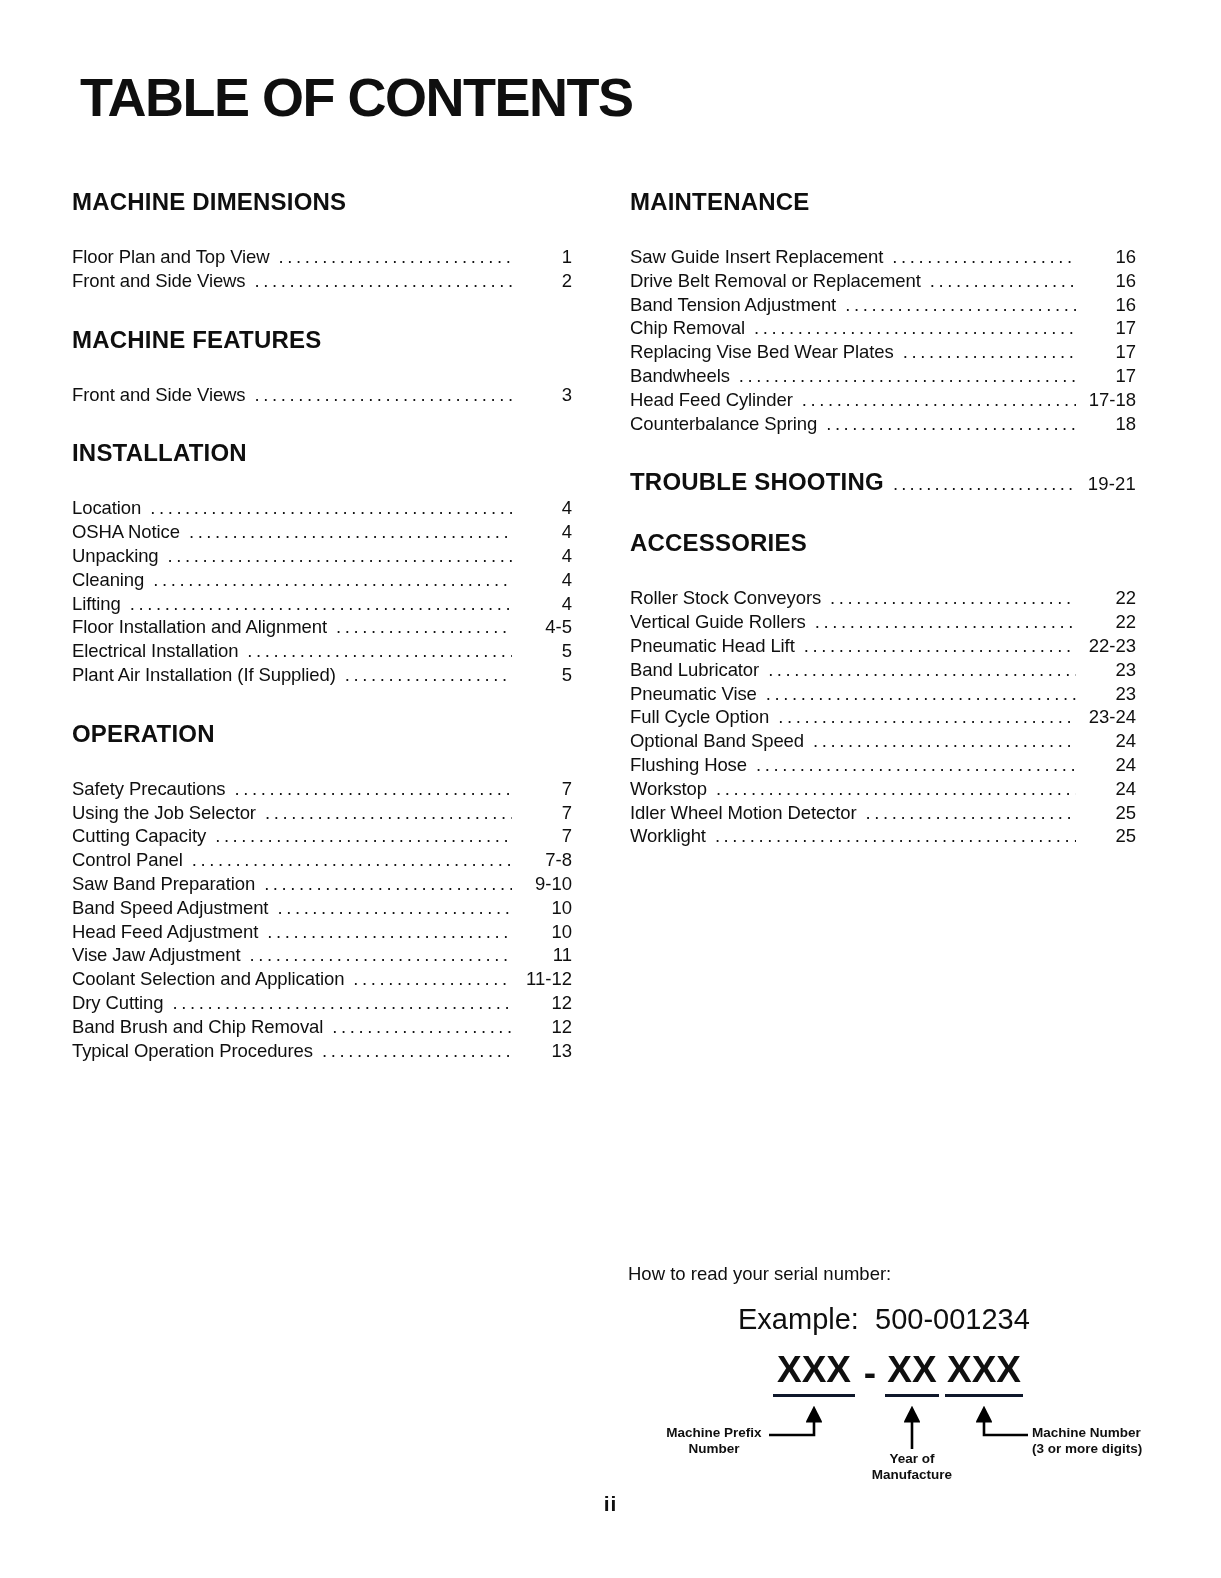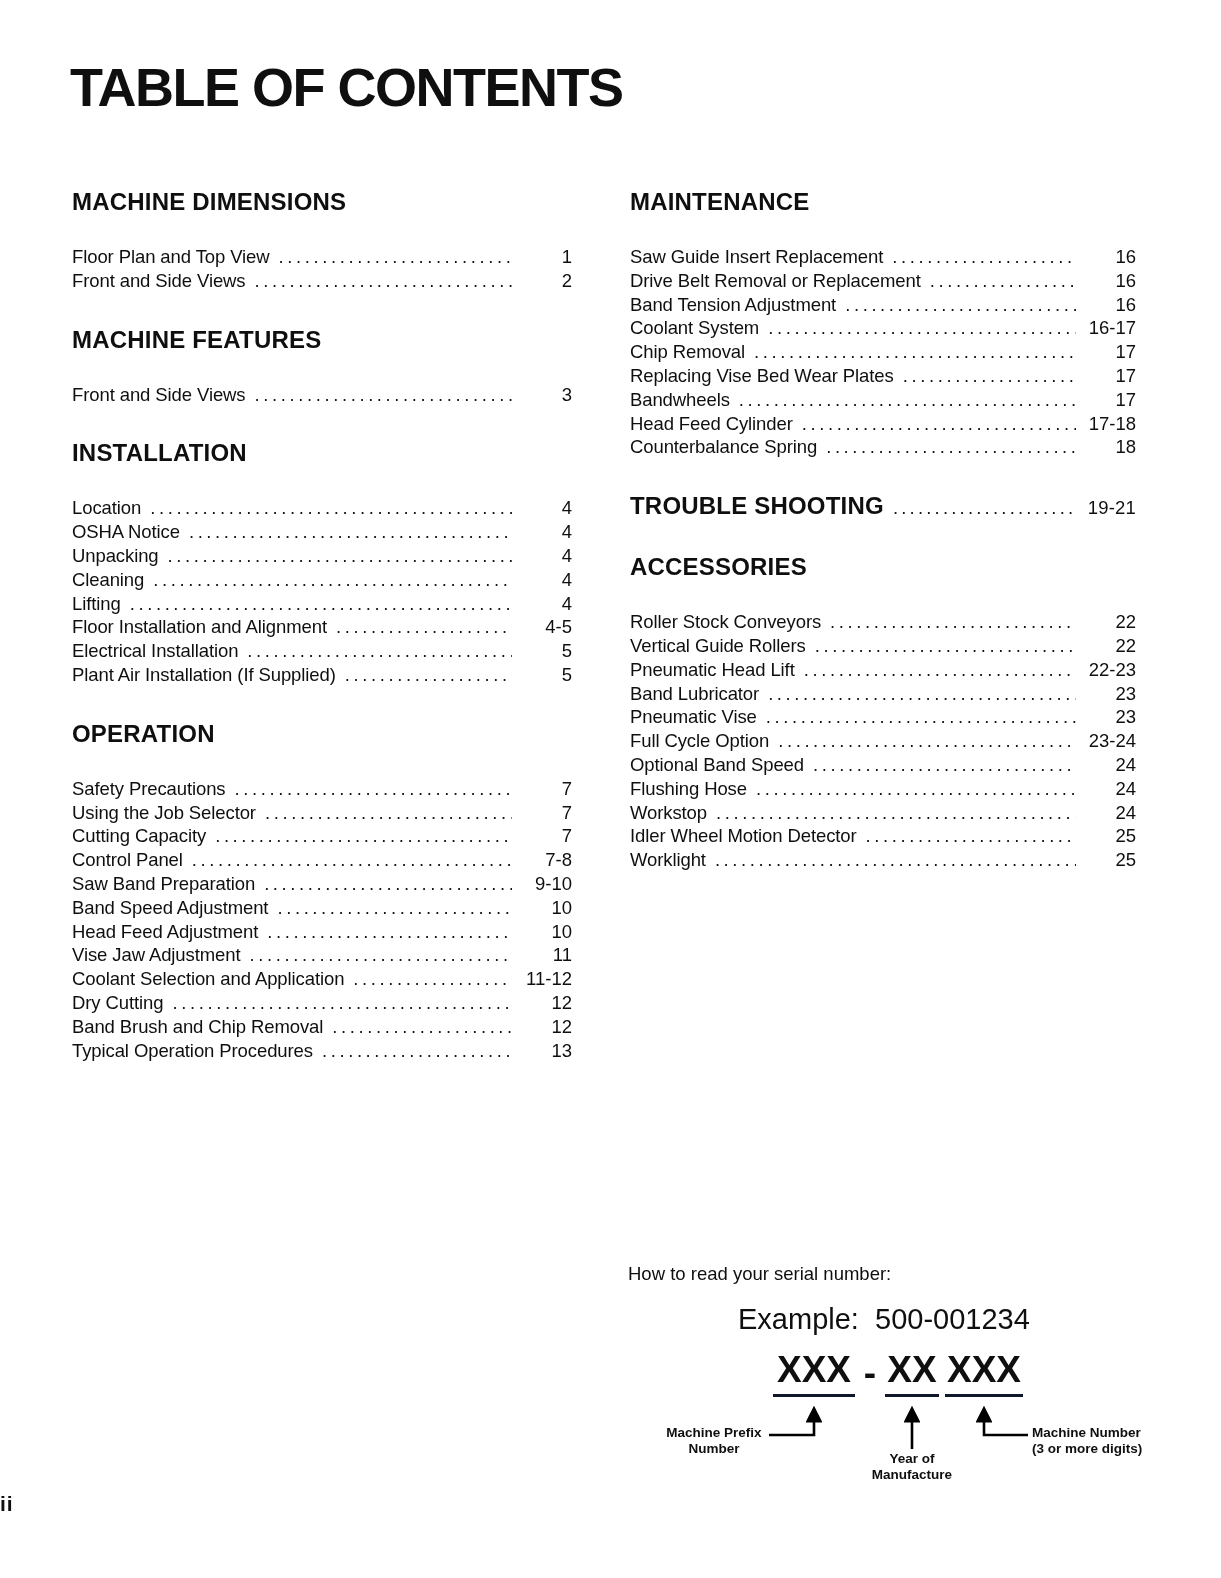--- a/index.html
+++ b/index.html
@@ -11,21 +11,21 @@
     overflow: hidden;
     position: relative;
   }
   .page-title {
     position: absolute;
     left: 70px; top: 56px;
     font-size: 54px;
     font-weight: bold;
     letter-spacing: -1.5px;
     white-space: nowrap;
-    margin: 0;
+    margin: 10px;
   }
   .col { position: absolute; top: 188px; }
   .col-left  { left: 72px;  width: 500px; }
   .col-right { left: 630px; width: 506px; }
 
   .toc-section { margin-bottom: 33px; }
   .sec-head {
     display: flex;
     align-items: baseline;
     font-size: 24px;
@@ -102,21 +102,21 @@
     text-align: center;
   }
   .sn-lbl-prefix { left: 16px;  top: 170px; width: 140px; }
   .sn-lbl-year   { left: 214px; top: 196px; width: 140px; }
   .sn-lbl-number { left: 404px; top: 170px; width: 160px; text-align: left; }
   .sn-arrows { position: absolute; left: 0; top: 0; }
 
   .page-footer {
     position: absolute;
     left: 0; top: 1492px; width: 1221px;
-    text-align: left;
+    text-align: center;
     font-size: 21px; font-weight: bold;
     letter-spacing: 1px;
   }
 </style>
 </head>
 <body>
 
 <h1 class="page-title">TABLE OF CONTENTS</h1>
 
 <div class="col col-left" id="col-left">
@@ -277,25 +277,20 @@
         </div>
         <div class="entry">
           <span class="entry-label">Drive Belt Removal or Replacement</span>
           <span class="leader"></span>
           <span class="pagenum">16</span>
         </div>
         <div class="entry">
           <span class="entry-label">Band Tension Adjustment</span>
           <span class="leader"></span>
           <span class="pagenum">16</span>
-        </div>
-        <div class="entry">
-          <span class="entry-label">Coolant System</span>
-          <span class="leader"></span>
-          <span class="pagenum">16-17</span>
         </div>
         <div class="entry">
           <span class="entry-label">Chip Removal</span>
           <span class="leader"></span>
           <span class="pagenum">17</span>
         </div>
         <div class="entry">
           <span class="entry-label">Replacing Vise Bed Wear Plates</span>
           <span class="leader"></span>
           <span class="pagenum">17</span>

